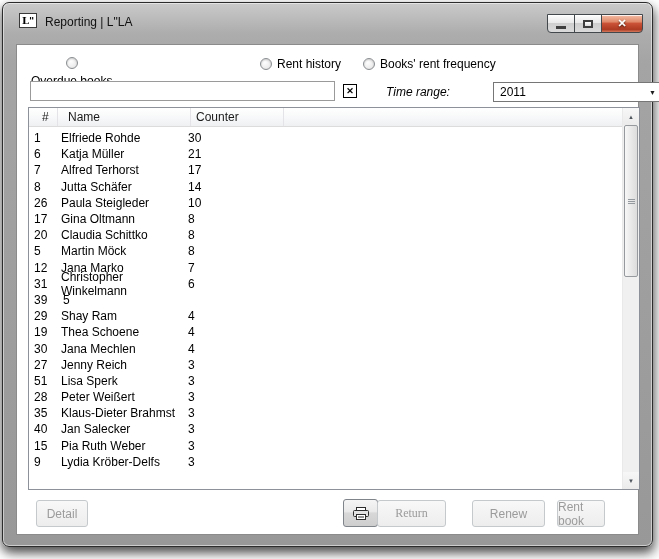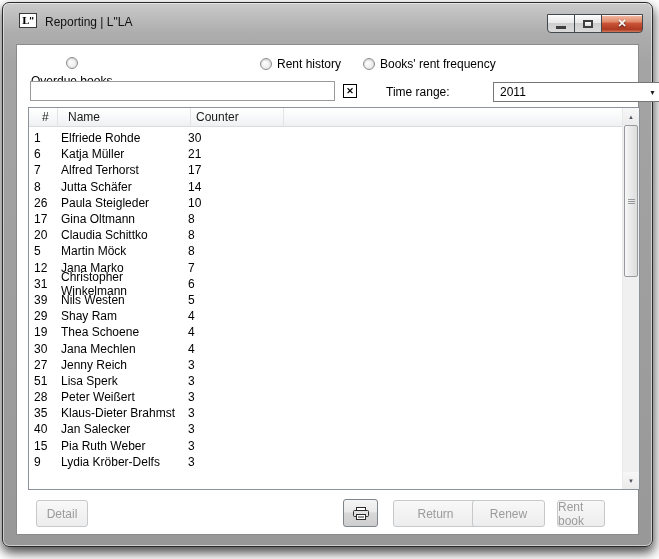--- a/index.html
+++ b/index.html
@@ -47,21 +47,21 @@
     box-shadow: inset 0 1px 2px rgba(0,0,0,.18); flex:none; }
   .radio-option.checked .radio-circle::after { content:""; display:block; width:6px; height:6px;
     margin:2px; border-radius:50%;
     background:radial-gradient(circle at 35% 30%, #7ac0f2, #2a7fd0 65%, #144f8c); }
   
   .search-input { position:absolute; left:13px; top:36px; width:305px; height:20px;
     border:1px solid #9a9a9a; padding:0 4px; font:12px "Liberation Sans",sans-serif; outline:none; }
   .clear-btn { position:absolute; left:326px; top:39px; width:14px; height:14px;
     border:1px solid #000; background:#fff; display:flex; align-items:center;
     justify-content:center; font-size:9px; font-weight:bold; color:#000; cursor:default; }
-  .time-label { position:absolute; left:369px; top:40px; }
+  .time-label { position:absolute; left:369px; top:40px;font-style:italic; }
   .combo { position:absolute; left:452px; top:37px; width:170px; height:20px;
     border:1px solid #767676; background:#fff; display:flex; align-items:center; padding:0 6px;margin-left:24px; }
   .combo .arrow { margin-left:auto; font-size:7px; color:#1d1d1d; }
   
   .table { position:absolute; left:11px; top:62px; width:612px; height:383px;
     border:1px solid #8d919a; background:#fff; }
   .thead { position:absolute; left:0; top:0; right:0; height:19px; display:flex;
     background:linear-gradient(180deg,#ffffff,#f6f7f8 60%,#eff0f2);
     border-bottom:1px solid #dcdcdc; color:#1a1a1a; }
   .th { border-right:1px solid #e4e4e8; display:flex; align-items:center; }
@@ -85,21 +85,21 @@
     border:1px solid #969a9e; border-radius:2px;
     background:linear-gradient(90deg,#f7f7f7,#e9e9e9 50%,#dcdcdc);
     display:flex; align-items:center; justify-content:center; }
   .grip { width:7px; height:1px; background:#93999f;
     box-shadow:0 -2px 0 #93999f, 0 2px 0 #93999f; }
   
   .btn { position:absolute; top:455px; height:27px; border:1px solid #c5c9cc; border-radius:3px;
     background:linear-gradient(180deg,#f8f8f8,#ededed); color:#9b9b9b;
     display:flex; align-items:center; justify-content:center; }
   .btn.detail { left:19px;  width:52px; }
-  .btn.return { left:376px; width:85px; }
+  .btn.return { left:360px; width:69px;font-family:Liberation Serif, serif; }
   .btn.renew  { left:455px; width:73px; }
   .btn.rent   { left:540px; width:48px; }
   .btn.print  { left:326px; top:454px; width:35px; height:28px; border:1px solid #7f848a;
     background:linear-gradient(180deg,#f5f5f5 0%,#e9e9e9 45%,#d8d8d8 50%,#cecece 100%);
     color:#222; }
 </style>
 </head>
 <body>
 
 <div class="window">
@@ -211,21 +211,20 @@
           </div>
 
           <div class="trow">
             <span class="c-num">31</span>
             <span class="c-name">Christopher Winkelmann</span>
             <span class="c-count">6</span>
           </div>
 
           <div class="trow">
             <span class="c-num">39</span>
-            <span class="c-name">Nils Westen</span>
             <span class="c-count">5</span>
           </div>
 
           <div class="trow">
             <span class="c-num">29</span>
             <span class="c-name">Shay Ram</span>
             <span class="c-count">4</span>
           </div>
 
           <div class="trow">

